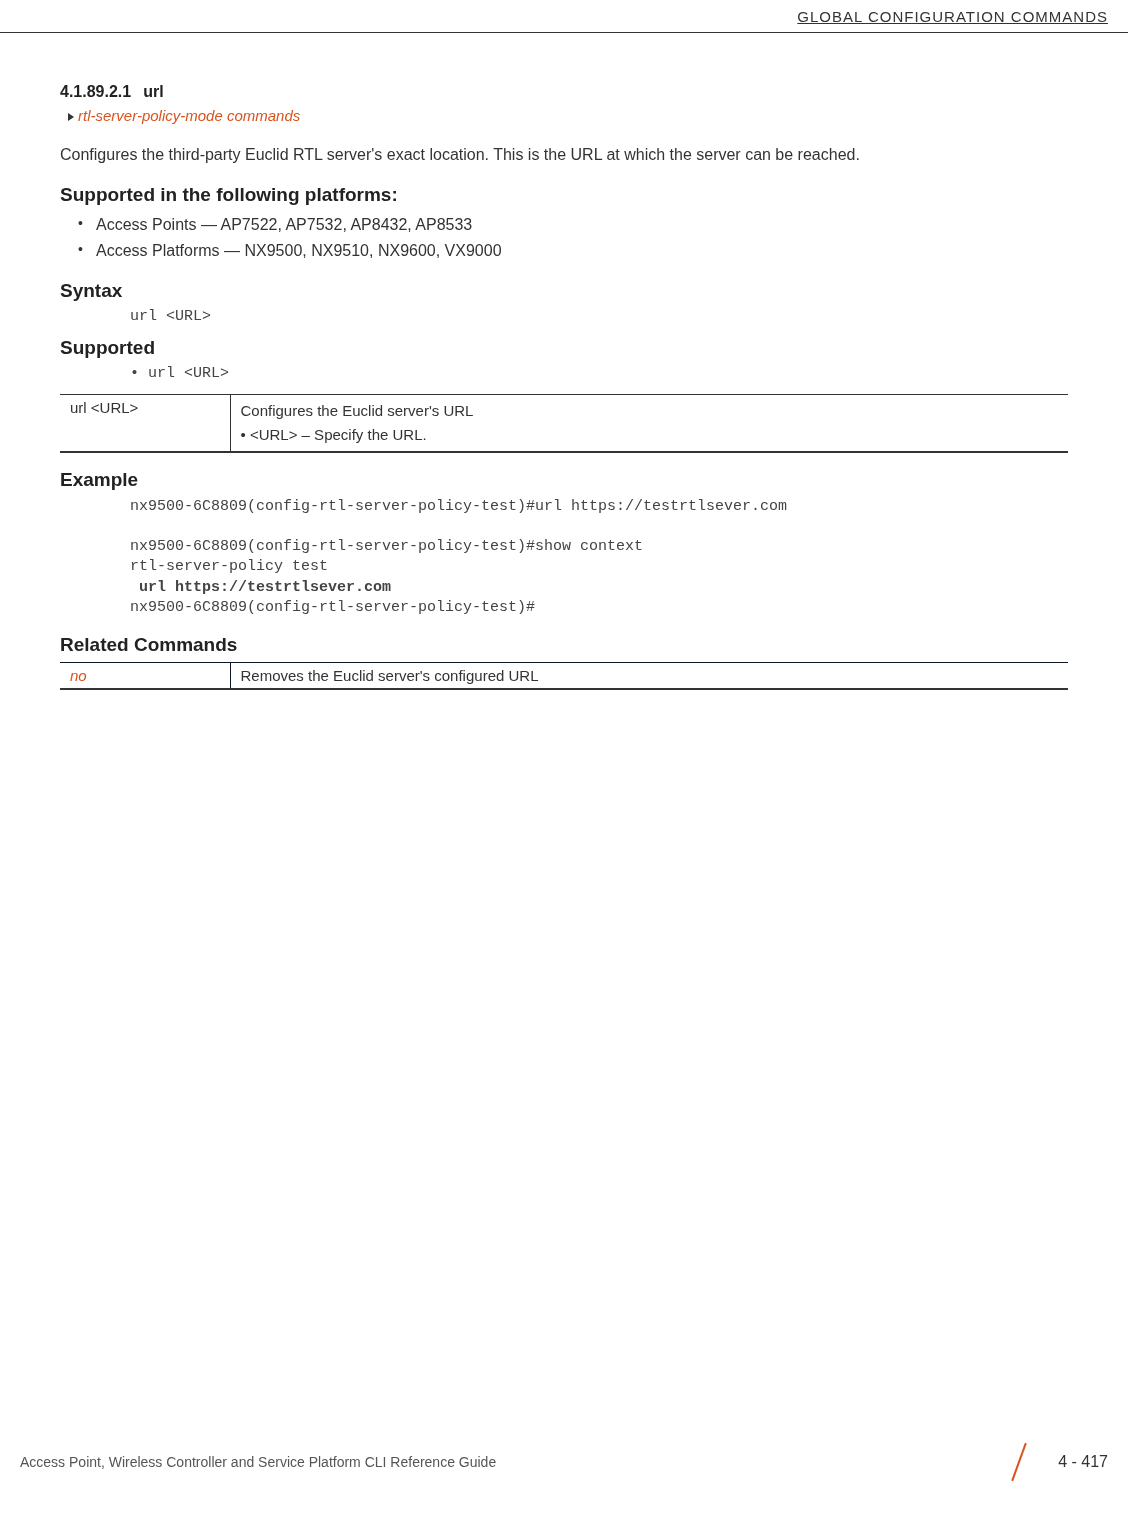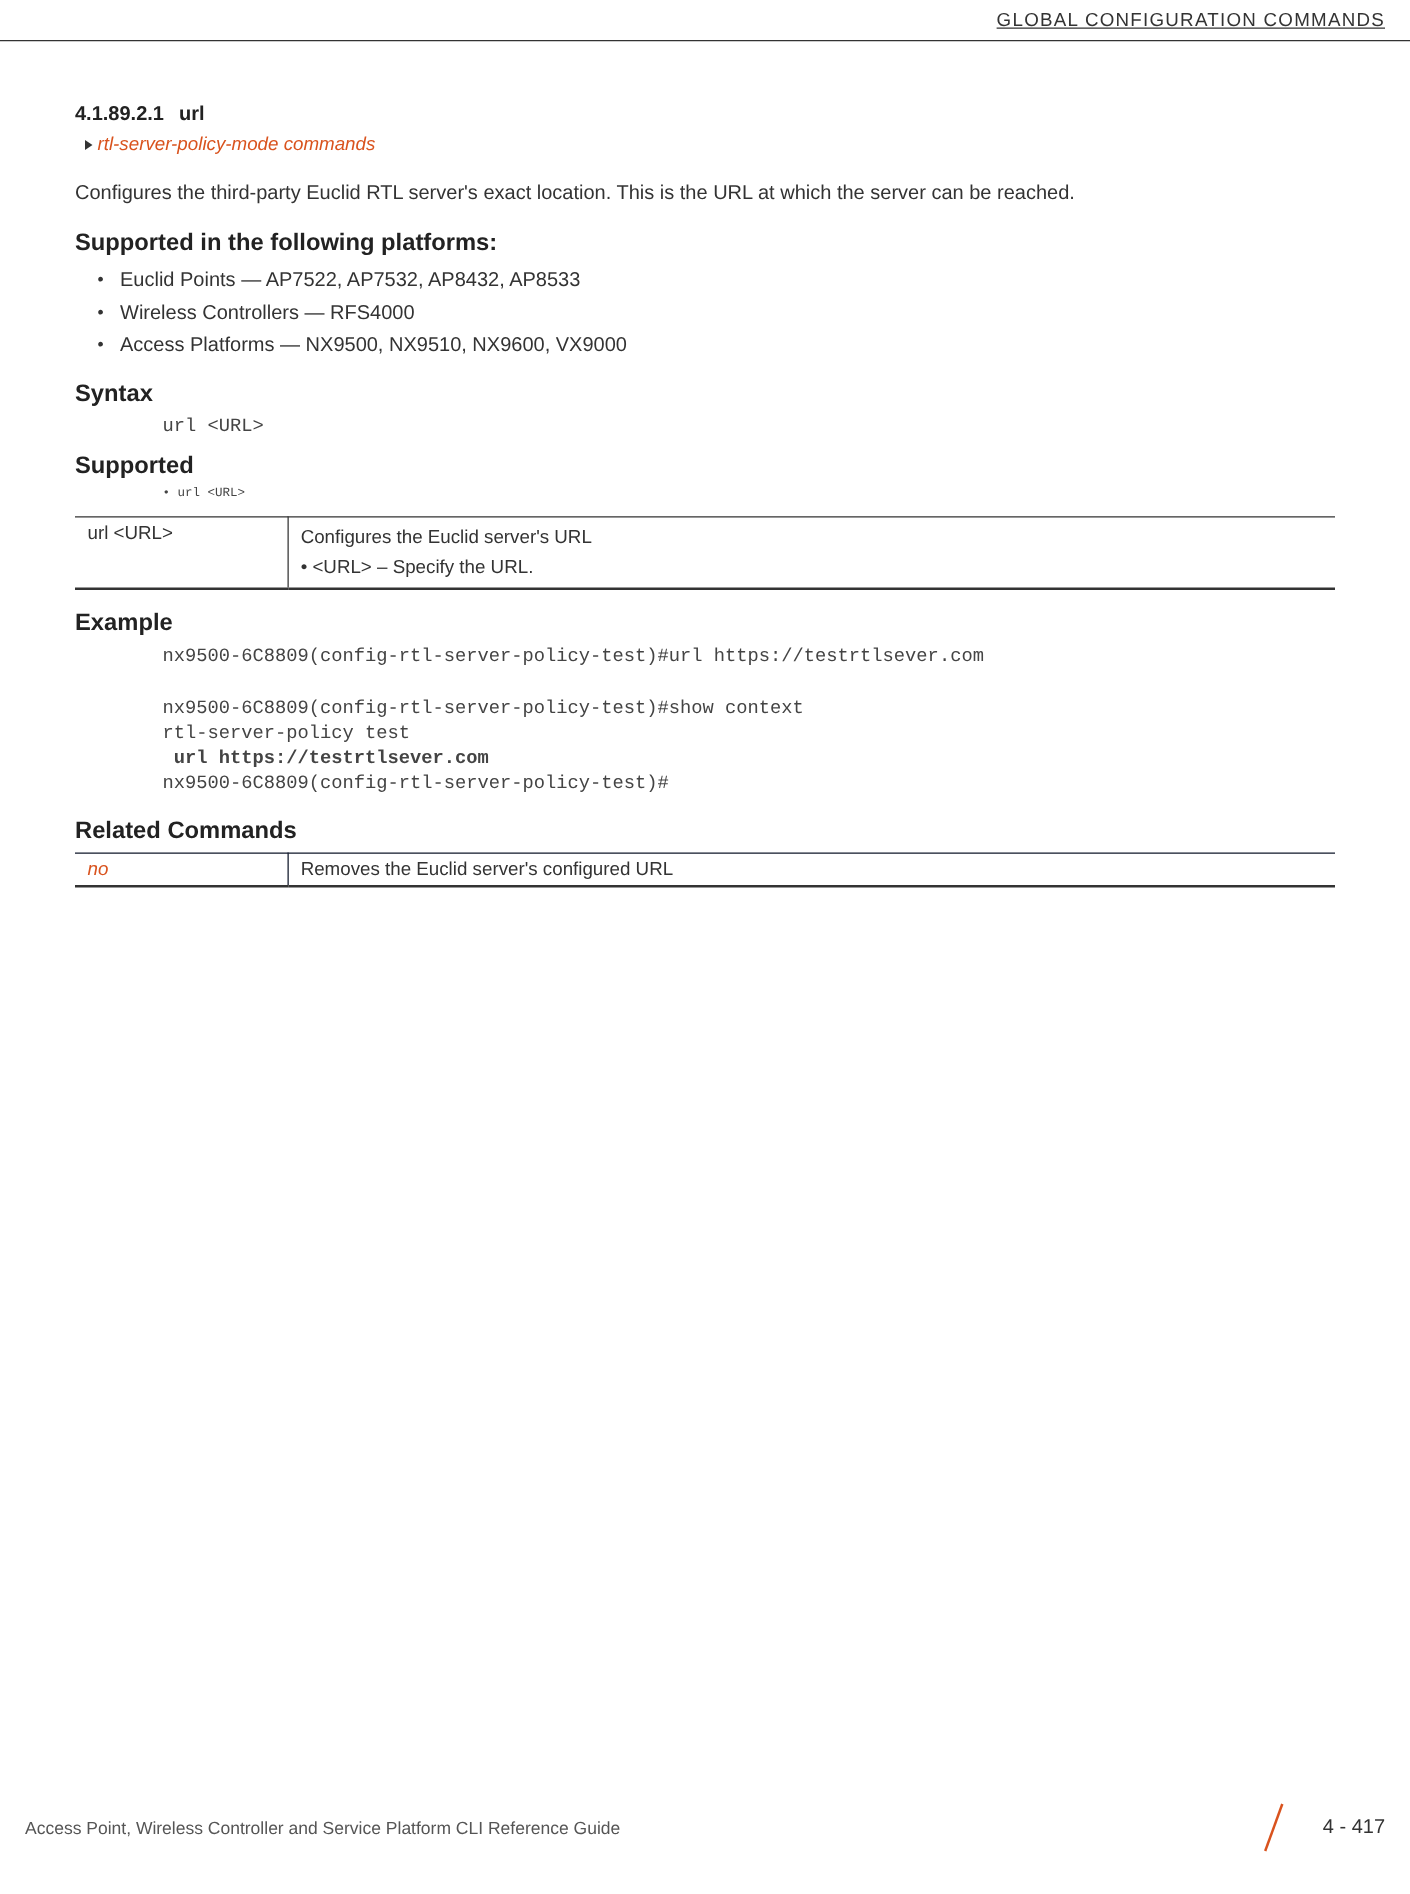--- a/index.html
+++ b/index.html
@@ -85,21 +85,21 @@
     }
     .syntax-block {
       font-family: "Courier New", monospace;
       font-size: 15px;
       padding-left: 70px;
       margin-bottom: 12px;
       color: #444;
     }
     .param-line {
       font-family: "Courier New", monospace;
-      font-size: 10px;
+      font-size: 15px;
       padding-left: 70px;
       margin-bottom: 12px;
       color: #444;
     }
     .param-table {
       width: 100%;
       border-collapse: collapse;
       margin-bottom: 16px;
     }
     .param-table td {
@@ -213,22 +213,21 @@
   </div>
 
   <div class="breadcrumb-line">
     <span class="breadcrumb-arrow"></span><span>rtl-server-policy-mode commands</span>
   </div>
 
   <p class="description">Configures the third-party Euclid RTL server's exact location. This is the URL at which the server can be reached.</p>
 
   <div class="subheader">Supported in the following platforms:</div>
   <ul class="platforms-list">
-    <li>Euclid Points — AP7522, AP7532, AP8432, AP8533</li>
-    <li>Wireless Controllers — RFS4000</li>
+    <li>Access Points — AP7522, AP7532, AP8432, AP8533</li>
     <li>Access Platforms — NX9500, NX9510, NX9600, VX9000</li>
   </ul>
 
   <div class="subheader">Syntax</div>
   <div class="syntax-block">url &lt;URL&gt;</div>
 
   <div class="subheader">Supported</div>
   <div class="param-line">• url &lt;URL&gt;</div>
 
   <table class="param-table">

